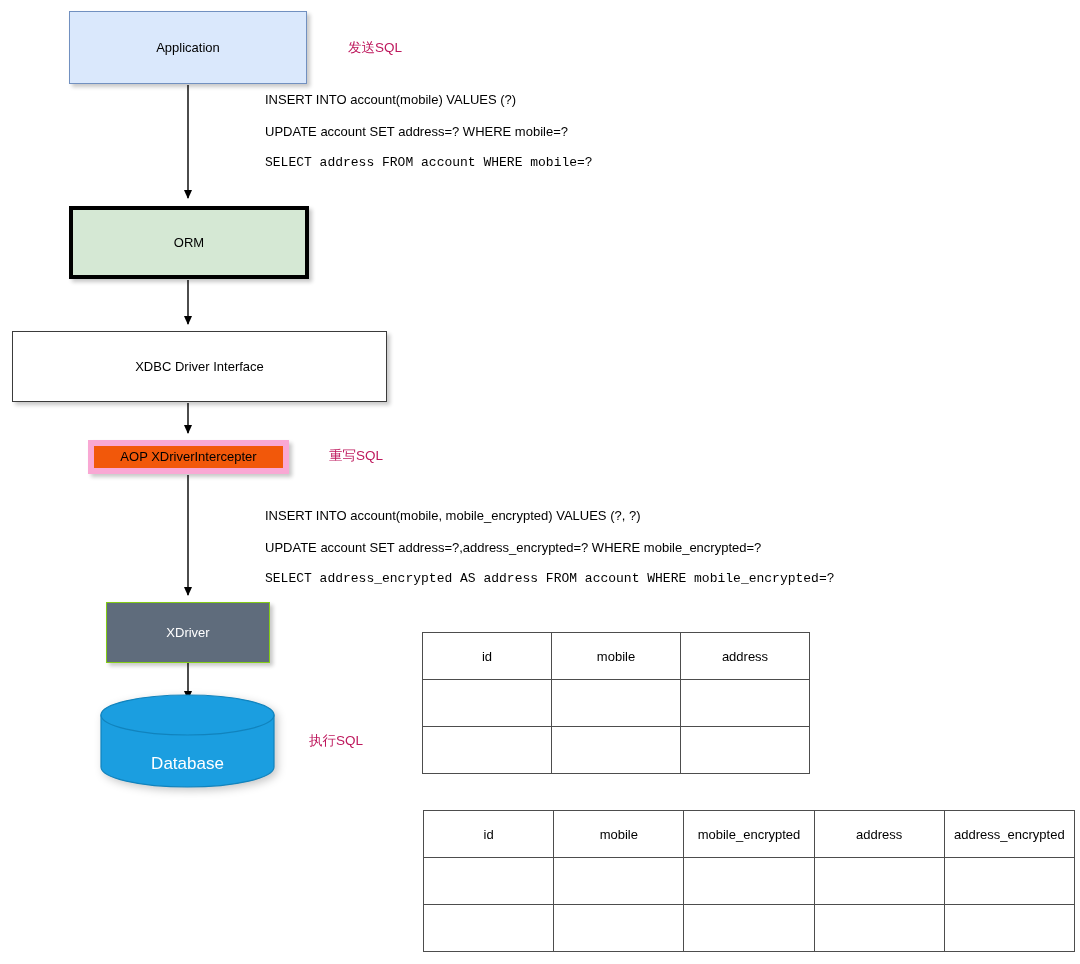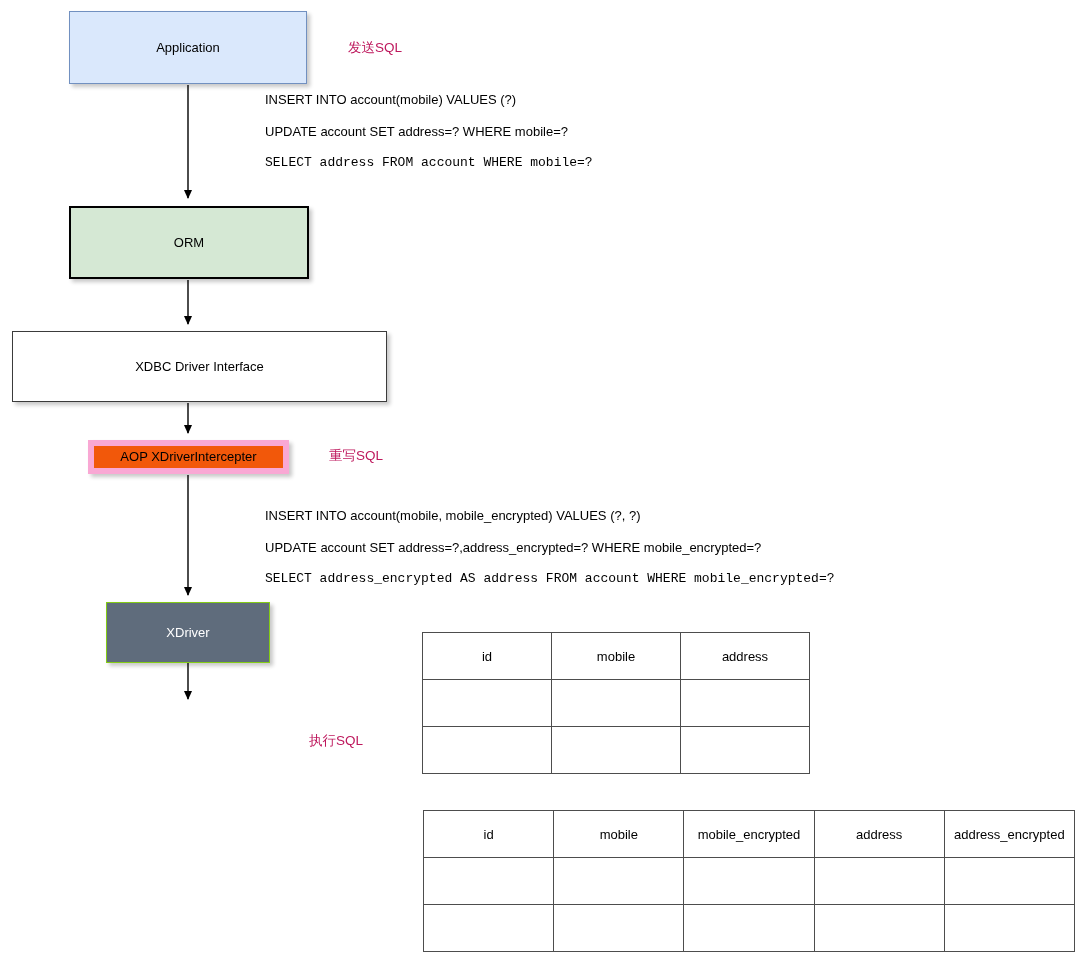--- a/index.html
+++ b/index.html
@@ -37,21 +37,21 @@
   .node-application {
     left: 69px;  top: 11px;
     width: 238px; height: 73px;
     background: #dae8fc;
     border: 1px solid #7190c0;
   }
   .node-orm {
     left: 69px;  top: 206px;
     width: 240px; height: 73px;
     background: #d5e8d4;
-    border: 2px solid #000000;
+    border: 4px solid #000000;
   }
   .node-xdbc {
     left: 12px;  top: 331px;
     width: 375px; height: 71px;
     background: #ffffff;
     border: 1px solid #3b3b3b;
   }
   .node-aop {
     left: 88px;  top: 440px;
     width: 201px; height: 34px;
@@ -177,20 +177,27 @@
   </div>
 
   <div class="node node-aop">
     <span>AOP XDriverIntercepter</span>
   </div>
 
   <div class="node node-xdriver">
     <span>XDriver</span>
   </div>
 
+  <div class="cylinder">
+    <svg width="175" height="94" viewBox="0 0 175 94" xmlns="http://www.w3.org/2000/svg">
+      <path d="M1,21 L1,73 A86.5,20 0 0 0 174,73 L174,21 Z" fill="#1b9ee0" stroke="#1183bd" stroke-width="1.2"></path>
+      <ellipse cx="87.5" cy="21" rx="86.5" ry="20" fill="#1b9ee0" stroke="#1183bd" stroke-width="1.2"></ellipse>
+    </svg>
+    <div class="cylinder-label">Database</div>
+  </div>
 
   <div class="txt txt-cn" style="left:348px; top:40px;">发送SQL</div>
 
   <div class="txt txt-cn" style="left:329px; top:448px;">重写SQL</div>
 
   <div class="txt txt-cn" style="left:309px; top:733px;">执行SQL</div>
 
   <div class="sql-block" style="left:265px; top:92px;">
     <div class="sql-line">INSERT INTO account(mobile) VALUES (?)</div>
     <div class="sql-line">UPDATE account SET address=? WHERE mobile=?</div>

